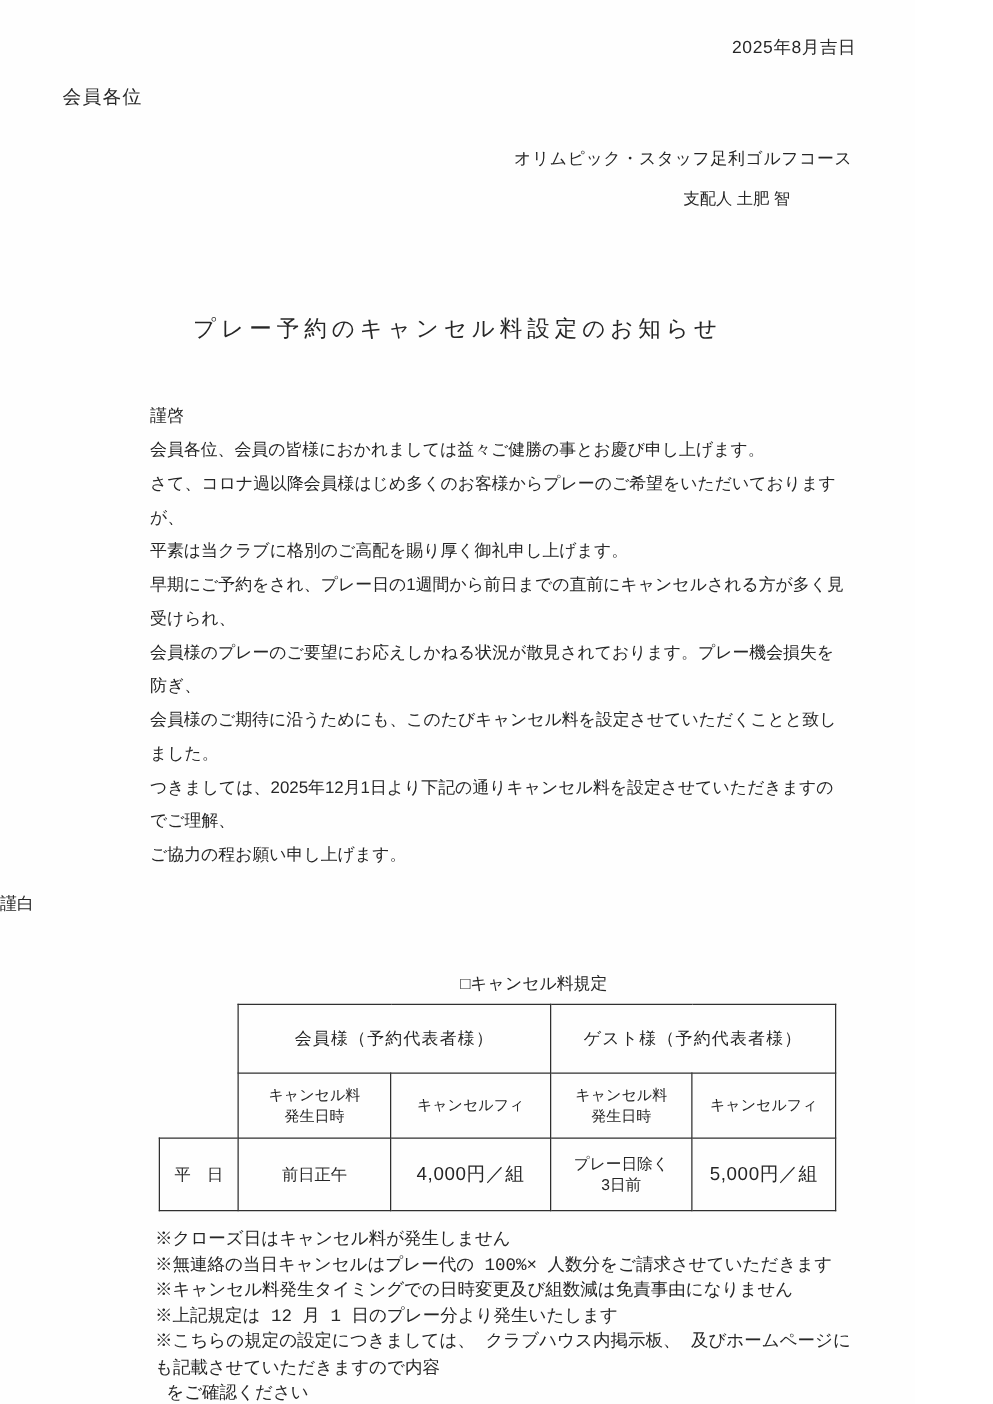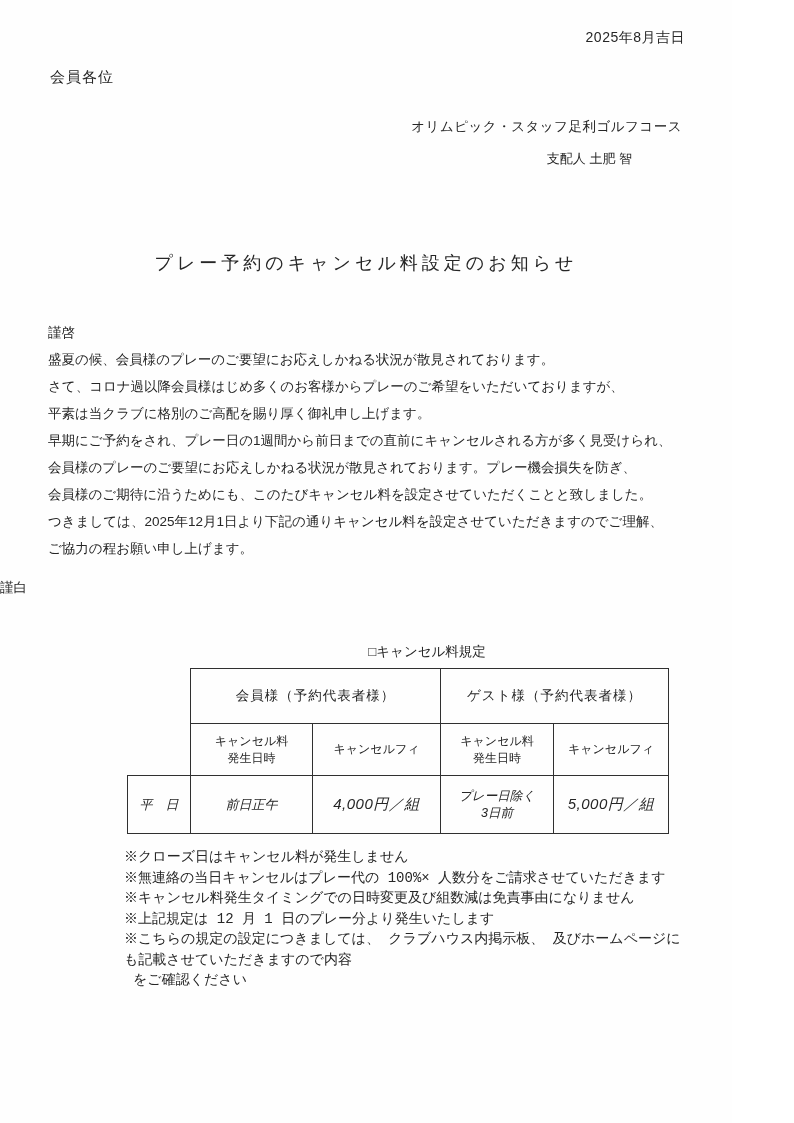--- a/index.html
+++ b/index.html
@@ -42,21 +42,21 @@
     font-size: 13px;
   }
   .doc-title {
     text-align: center;
     margin-top: 83px;
     font-size: 18px;
     font-weight: 500;
     letter-spacing: 4px;
   }
   .body-text {
-    margin: 44px 55px 0 48px;
+    margin: 44px 55px 0 120px;
     font-size: 13.5px;
     line-height: 27px;
   }
   .closing {
     padding-right: 128px;
     margin-top: 17px;
     font-size: 13.5px;
   }
   .section-caption {
     margin: 46px 0 7px 122px;
@@ -78,21 +78,21 @@
   .fee-table .void {
     border: none;
   }
   .col-label  { width: 63px; }
   .col-mwhen  { width: 122px; }
   .col-mfee   { width: 128px; }
   .col-gwhen  { width: 113px; }
   .col-gfee   { width: 115px; }
   tr.group-row { height: 55px; }
   tr.sub-row   { height: 52px; }
-  tr.data-row-1 { height: 58px; font-style: italic; }
+  tr.data-row-1 { height: 58px; }
   tr.data-row-2 { height: 50px; }
   .group-header {
     font-size: 13.5px;
     font-weight: bold;
     letter-spacing: 1px;
   }
   .sub-header {
     font-size: 12px;
     line-height: 17px;
     white-space: pre-line;
@@ -131,21 +131,21 @@
 
   <div class="recipient">会員各位</div>
 
   <div class="sender-org">オリムピック・スタッフ足利ゴルフコース</div>
   <div class="sender-person">支配人 土肥 智</div>
 
   <div class="doc-title">プレー予約のキャンセル料設定のお知らせ</div>
 
   <div class="body-text">
     <div>謹啓</div>
-    <div>盛夏の候、会員様のプレーのご要望にお応えしかねる状況が散見されております。</div>
+    <div>会員各位、会員の皆様におかれましては益々ご健勝の事とお慶び申し上げます。</div>
     <div>さて、コロナ過以降会員様はじめ多くのお客様からプレーのご希望をいただいておりますが、</div>
     <div>平素は当クラブに格別のご高配を賜り厚く御礼申し上げます。</div>
     <div>早期にご予約をされ、プレー日の1週間から前日までの直前にキャンセルされる方が多く見受けられ、</div>
     <div>会員様のプレーのご要望にお応えしかねる状況が散見されております。プレー機会損失を防ぎ、</div>
     <div>会員様のご期待に沿うためにも、このたびキャンセル料を設定させていただくことと致しました。</div>
     <div>つきましては、2025年12月1日より下記の通りキャンセル料を設定させていただきますのでご理解、</div>
     <div>ご協力の程お願い申し上げます。</div>
   </div>
 
   <div class="closing">謹白</div>

